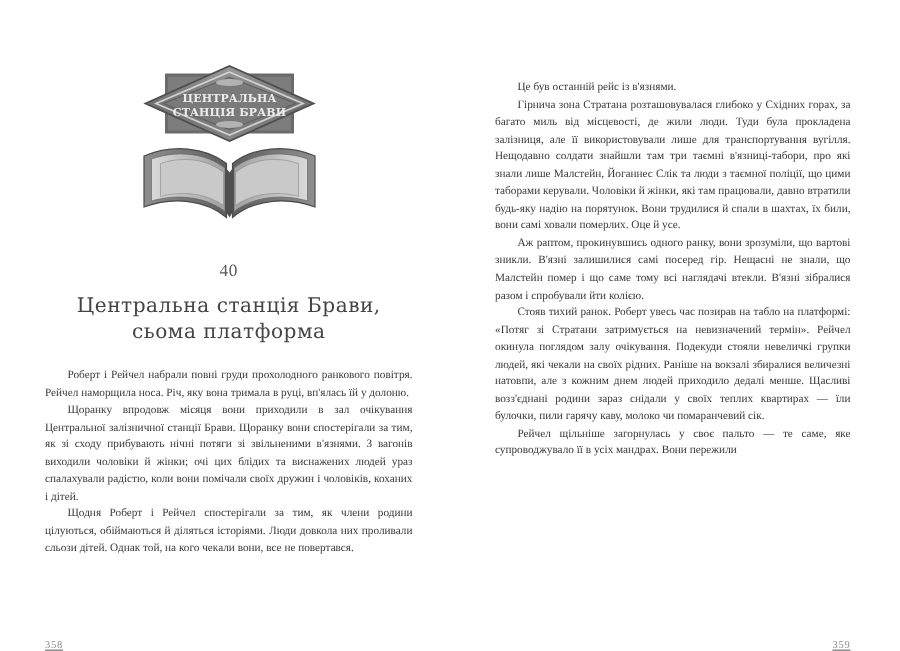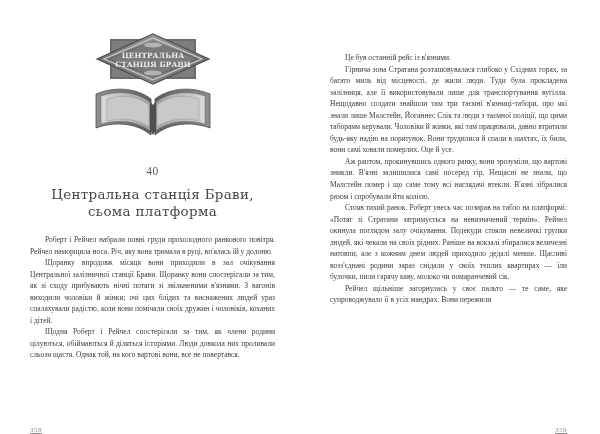--- a/index.html
+++ b/index.html
@@ -33,21 +33,21 @@
     position: relative;
     width: 300px;
     height: 434px;
     box-sizing: border-box;
   }
   .page-left  { padding: 0 25px 0 30px; }
   .page-right { padding: 0 33px 0 30px; }
 
   
   .chapter-opener {
-    padding-top: 32px;
+    padding-top: 42px;
     text-align: center;
   }
 
   .illustration {
     width: 120px;
     height: 106px;
     margin: 0 auto 8px auto;
     position: relative;
   }
   .illustration svg { display: block; width: 120px; height: 106px; }
@@ -165,21 +165,21 @@
 
         <div class="chapter-title">
           <span class="t-line">Центральна станція Брави,</span>
           <span class="t-line">сьома платформа</span>
         </div>
       </div>
 
       <div class="body-text">
         <p>Роберт і Рейчел набрали повні груди прохолодного ранкового повітря. Рейчел наморщила носа. Річ, яку вона тримала в руці, вп'ялась їй у долоню.</p>
         <p>Щоранку впродовж місяця вони приходили в зал очікування Центральної залізничної станції Брави. Щоранку вони спостерігали за тим, як зі сходу прибувають нічні потяги зі звільненими в'язнями. З вагонів виходили чоловіки й жінки; очі цих блідих та виснажених людей ураз спалахували радістю, коли вони помічали своїх дружин і чоловіків, коханих і дітей.</p>
-        <p>Щодня Роберт і Рейчел спостерігали за тим, як члени родини цілуються, обіймаються й діляться історіями. Люди довкола них проливали сльози щастя. Однак той, на кого вартові вони, все не повертався.</p>
+        <p>Щодня Роберт і Рейчел спостерігали за тим, як члени родини цілуються, обіймаються й діляться історіями. Люди довкола них проливали сльози дітей. Однак той, на кого чекали вони, все не повертався.</p>
       </div>
 
       <div class="folio folio-left">358</div>
     </div>
 
     <div class="page-half page-right">
       <div class="body-text">
         <p>Це був останній рейс із в'язнями.</p>
         <p>Гірнича зона Стратана розташовувалася глибоко у Східних горах, за багато миль від місцевості, де жили люди. Туди була прокладена залізниця, але її використовували лише для транспортування вугілля. Нещодавно солдати знайшли там три таємні в'язниці-табори, про які знали лише Малстейн, Йоганнес Слік та люди з таємної поліції, що цими таборами керували. Чоловіки й жінки, які там працювали, давно втратили будь-яку надію на порятунок. Вони трудилися й спали в шахтах, їх били, вони самі ховали померлих. Оце й усе.</p>
         <p>Аж раптом, прокинувшись одного ранку, вони зрозуміли, що вартові зникли. В'язні залишилися самі посеред гір. Нещасні не знали, що Малстейн помер і що саме тому всі наглядачі втекли. В'язні зібралися разом і спробували йти колією.</p>

